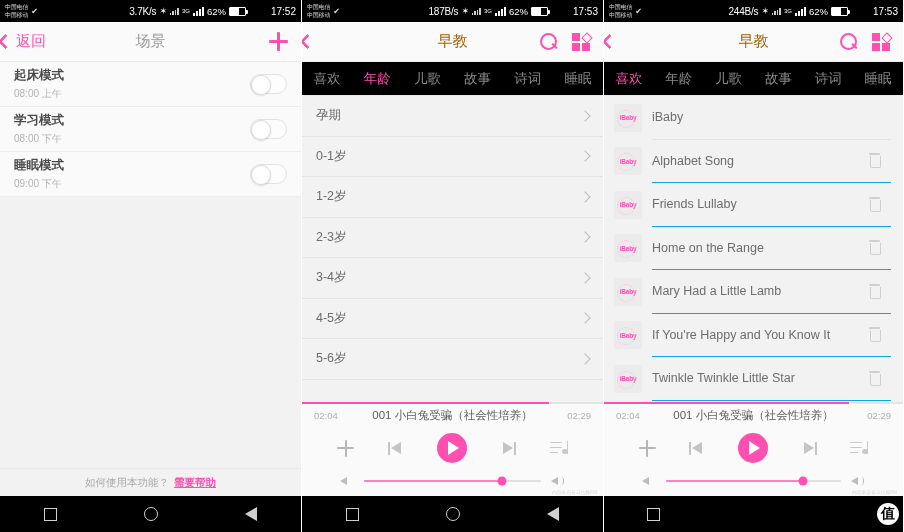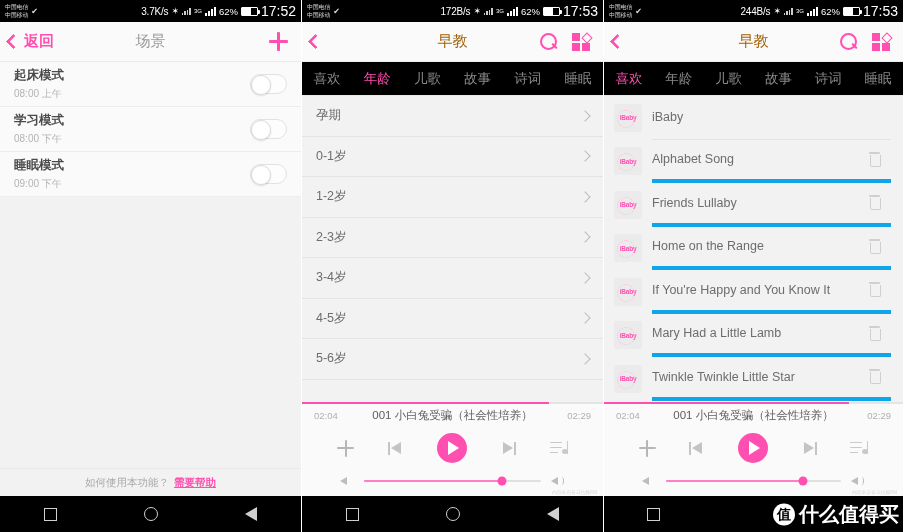--- a/index.html
+++ b/index.html
@@ -50,31 +50,31 @@
   .batt-pct { font-size: 9.5px; }
   .batt {
     width: 17px; height: 9px; border: 1px solid #fff; border-radius: 1px;
     position: relative; display: inline-block;
   }
   .batt::after {
     content: ""; position: absolute; right: -3px; top: 2.5px;
     width: 2px; height: 4px; background: #fff; border-radius: 0 1px 1px 0;
   }
   .batt i { display: block; height: 100%; background: #fff; width: 62%; }
-  .clock { font-size: 14px; }
+  .clock { font-size: 10px; margin-left: 22px; }
 
   
   .navbar {
     height: 40px; background: #fafafa; flex: 0 0 40px;
     display: flex; align-items: center; position: relative;
     border-bottom: 1px solid #eaeaea;
   }
   .nav-back {
     display: flex; align-items: center; gap: 3px;
-    padding-left: 8px; cursor: pointer; z-index: 2; font-weight: bold;
+    padding-left: 0; cursor: pointer; z-index: 2;
   }
   .chev-left {
     width: 11px; height: 11px;
     border-left: 3px solid #ff4fb0; border-bottom: 3px solid #ff4fb0;
     transform: rotate(45deg); border-radius: 1px;
   }
   .nav-back-label { color: #ff4fb0; font-size: 15px; margin-left: 2px; }
   .nav-title {
     position: absolute; left: 0; right: 0; text-align: center;
     font-size: 15px; color: #9a9a9a; pointer-events: none;
@@ -176,21 +176,21 @@
   .song-thumb span {
     font-size: 6.5px; color: #ff4fb0; font-weight: bold; letter-spacing: -0.2px;
   }
   .song-thumb::before {
     content: ""; position: absolute; left: 3px; top: 6px;
     width: 16px; height: 16px; border: 1px dotted #ffb8dc; border-radius: 50%;
   }
   .song-main {
     flex: 1; height: 100%; display: flex; align-items: center;
     justify-content: space-between; margin-left: 10px;
-    border-bottom: 4px solid #0ea5e9;
+    border-bottom: 1px solid #0ea5e9;
   }
   .song-row.first .song-main { border-bottom: 1px solid #e4e4e4; }
   .song-title { font-size: 12.5px; color: #6d6d6d; }
   .trash-icon {
     width: 13px; height: 15px; position: relative; margin-right: 10px; cursor: pointer;
   }
   .trash-icon::before {
     content: ""; position: absolute; top: 0; left: 1px; width: 11px; height: 2px;
     background: #cfcfcf; border-radius: 1px;
   }
@@ -428,21 +428,21 @@
 
     <div class="statusbar">
       <div class="carrier">
         <div class="carrier-lines">
           <span>中国电信</span>
           <span>中国移动</span>
         </div>
         <span class="carrier-check">✔</span>
       </div>
       <div class="status-right">
-        <span class="net-speed">172B/s</span>
+        <span class="net-speed">187B/s</span>
         <span class="bt-icon">✶</span>
         <span class="sig-tiny">
             <i></i>
             <i></i>
             <i></i>
             <i></i>
           </span>
         <span class="net-type">3G</span>
         <span class="sig-bars">
             <i></i>
@@ -659,31 +659,31 @@
           <span class="song-title">Home on the Range</span>
           <span class="trash-icon"></span>
         </span>
       </div>
 
       <div class="song-row">
         <span class="song-thumb">
             <span>iBaby</span>
           </span>
         <span class="song-main">
-          <span class="song-title">If You're Happy and You Know It</span>
+          <span class="song-title">Mary Had a Little Lamb</span>
           <span class="trash-icon"></span>
         </span>
       </div>
 
       <div class="song-row">
         <span class="song-thumb">
             <span>iBaby</span>
           </span>
         <span class="song-main">
-          <span class="song-title">Mary Had a Little Lamb</span>
+          <span class="song-title">If You're Happy and You Know It</span>
           <span class="trash-icon"></span>
         </span>
       </div>
 
       <div class="song-row">
         <span class="song-thumb">
             <span>iBaby</span>
           </span>
         <span class="song-main">
           <span class="song-title">Twinkle Twinkle Little Star</span>
@@ -732,18 +732,17 @@
       </div>
       <span class="watermark">内容来自喜马拉雅FM</span>
     </div>
 
     <div class="androidnav">
       <span class="nav-sq"></span>
       <span class="nav-circ" style="visibility:hidden"></span>
       <span class="nav-tri-inner" style="visibility:hidden"></span>
       <span class="smzdm">
         <span class="smzdm-badge">值</span>
-        <span class="smzdm-text">什么值得买</span>
       </span>
     </div>
   </div>
 
 </div>
 
 </body></html>

